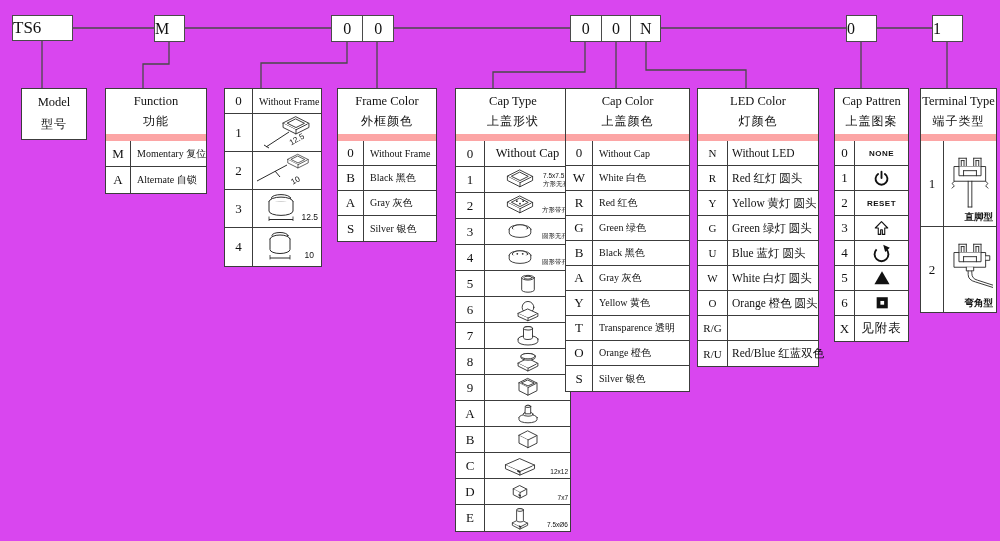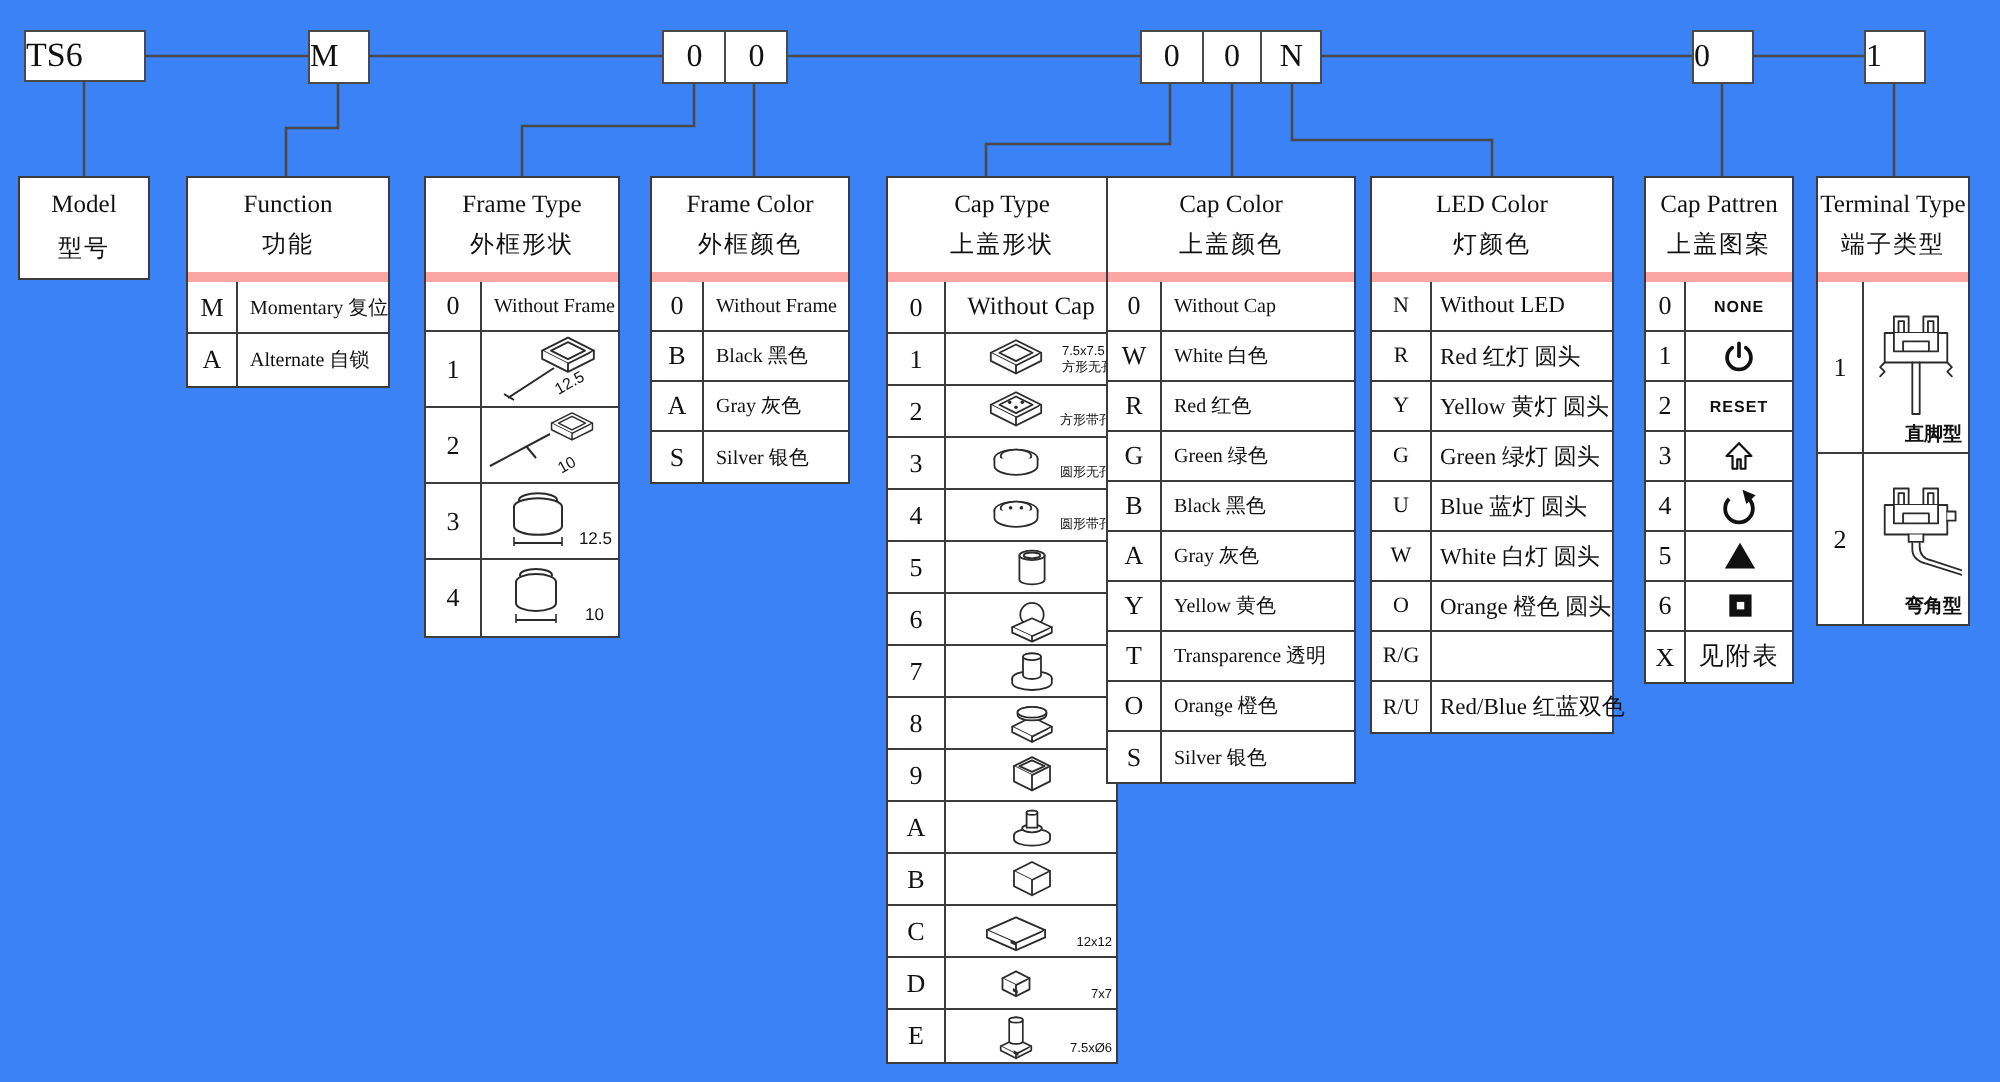--- a/index.html
+++ b/index.html
@@ -1,32 +1,32 @@
 <!DOCTYPE html>
 <html><head>
 <meta charset="utf-8">
 <style>
   * { margin:0; padding:0; box-sizing:border-box; }
   html,body { background:#fff; }
   .canvas {
-    position:relative; width:1000px; height:541px; background:#3b82f6;
+    position:relative; width:1000px; height:541px; background:#d946ef;
     font-family:"Liberation Serif", serif; color:#111; overflow:hidden;
   }
   .overlay { position:absolute; left:0; top:0; z-index:0; }
   .codebox {
     position:absolute; display:flex; border:1px solid #4a4a4a; background:#fff; z-index:1;
     height:27px; align-items:stretch;
   }
   .codebox .cell {
     display:flex; align-items:center; justify-content:center;
     font-size:16px; border-left:1px solid #4a4a4a;
   }
   .codebox .cell:first-child { border-left:none; }
-  .tbl { position:absolute; top:88px; border:1px solid #3c3c3c; background:#fff; z-index:1; display:flex; flex-direction:column; }
-  .hdr { height:52px; border-bottom:5px solid #fca5a5; display:flex; flex-direction:column; align-items:center; justify-content:center; gap:4px; }
+  .tbl { position:absolute; top:88px; border:1px solid #3c3c3c; background:#fff; z-index:1; display:flex; flex-direction:column;margin-left:12px; }
+  .hdr { height:52px; border-bottom:7px solid #fca5a5; display:flex; flex-direction:column; align-items:center; justify-content:center; gap:4px; }
   .h-en { font-size:12.5px; }
   .h-zh { font-size:12px; letter-spacing:1px; }
   .tbl.model .hdr { border-bottom:none; height:50px; gap:6px; }
   .row { display:flex; border-bottom:1px solid #3c3c3c; align-items:stretch; }
   .row:last-child { border-bottom:none; }
   .code { border-right:1px solid #3c3c3c; display:flex; align-items:center; justify-content:center; font-size:13px; flex:0 0 auto; }
   .lbl { flex:1; display:flex; align-items:center; padding-left:6px; font-size:10px; white-space:nowrap; }
   .draw { flex:1; position:relative; display:flex; align-items:center; justify-content:center; }
   .r25 { height:25px; } .r26 { height:26px; } .r38 { height:38px; }
   .r86 { height:86px; } .r85 { height:85px; }
@@ -213,24 +213,20 @@
       <span class="code">M</span>
       <span class="lbl">Momentary 复位</span>
     </div>
     <div class="row r26">
       <span class="code">A</span>
       <span class="lbl">Alternate  自锁</span>
     </div>
   </div>
 
   <div class="tbl t-frametype" style="left:212px;width:98px">
-    <div class="hdr">
-      <span class="h-en">Frame Type</span>
-      <span class="h-zh">外框形状</span>
-    </div>
     <div class="row r25">
       <span class="code">0</span>
       <span class="lbl">Without Frame</span>
     </div>
     <div class="row r38">
       <span class="code">1</span>
       <span class="draw">
         <svg class="fdraw" viewBox="0 0 69 38" width="69" height="38">
           <line x1="13" y1="33" x2="36" y2="18" stroke="#2b2b2b" stroke-width="1"></line>
           <line x1="11" y1="31" x2="16" y2="34" stroke="#2b2b2b" stroke-width="1"></line>

